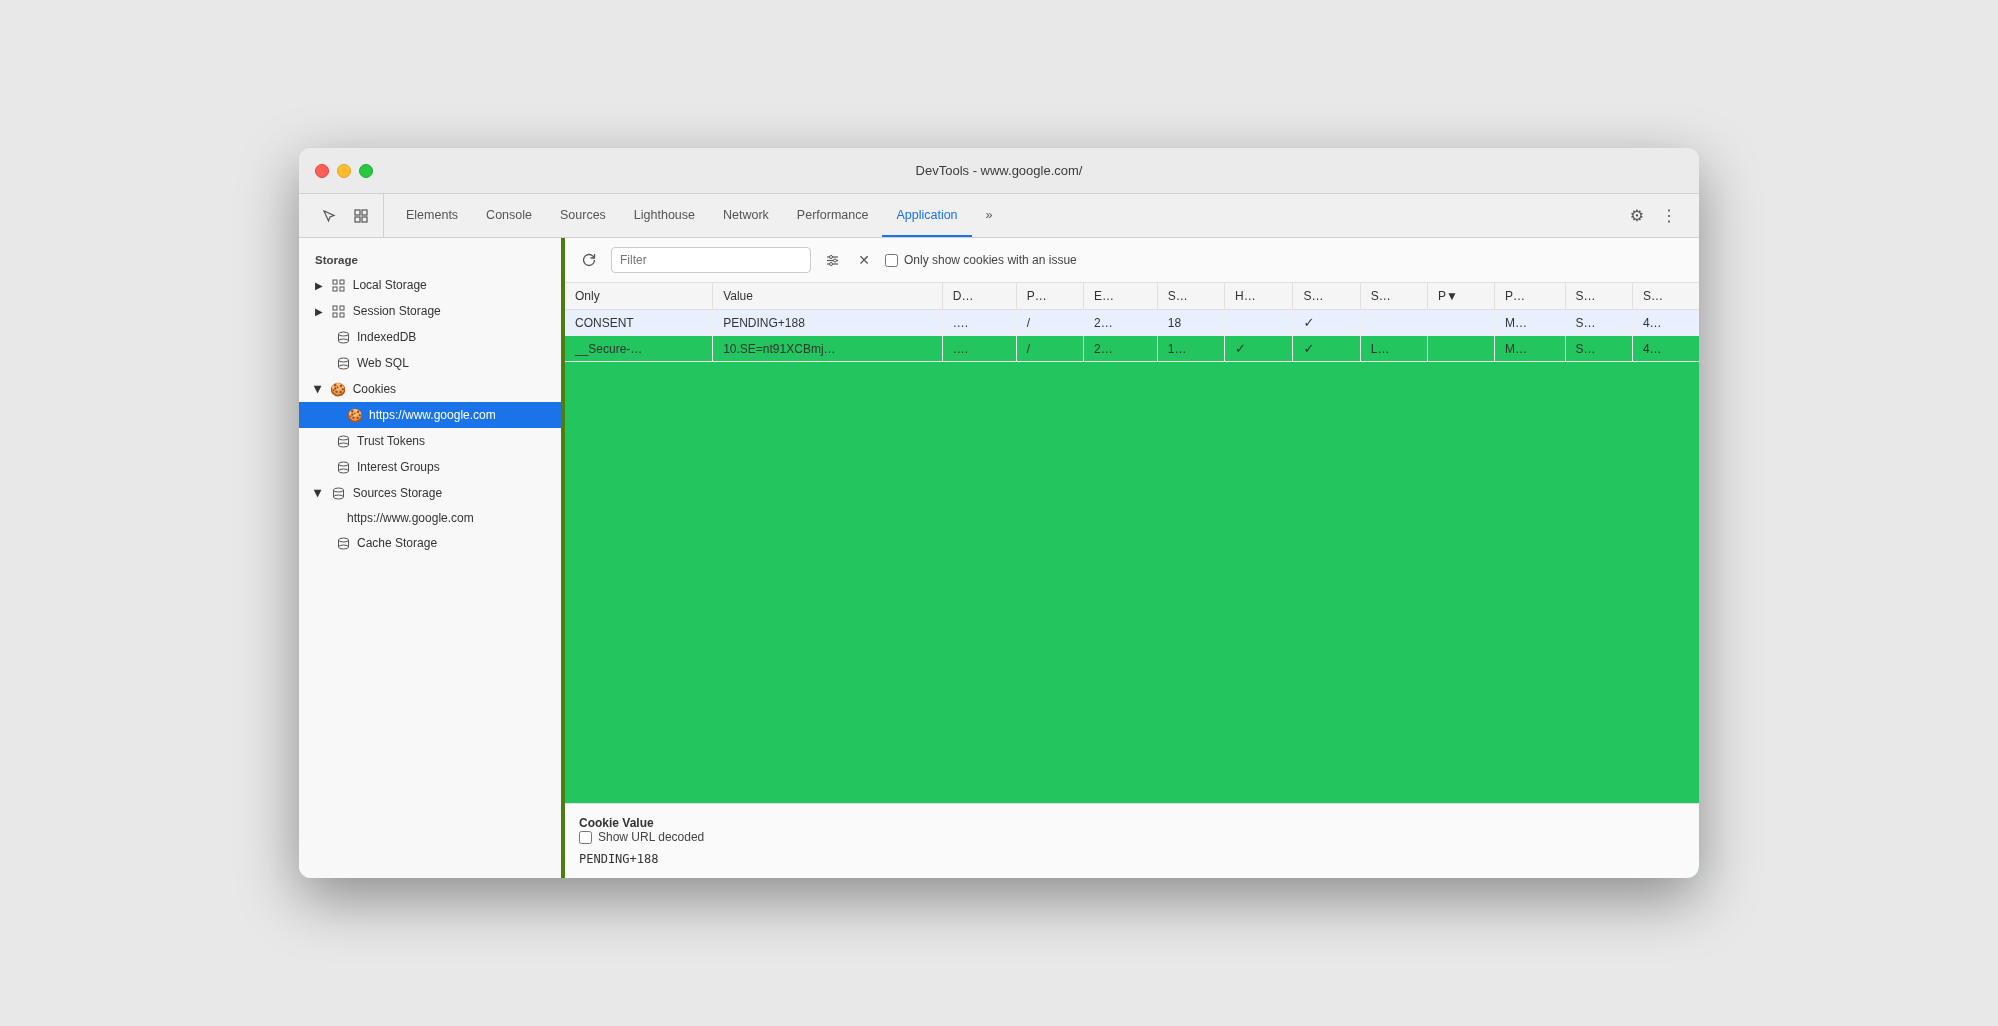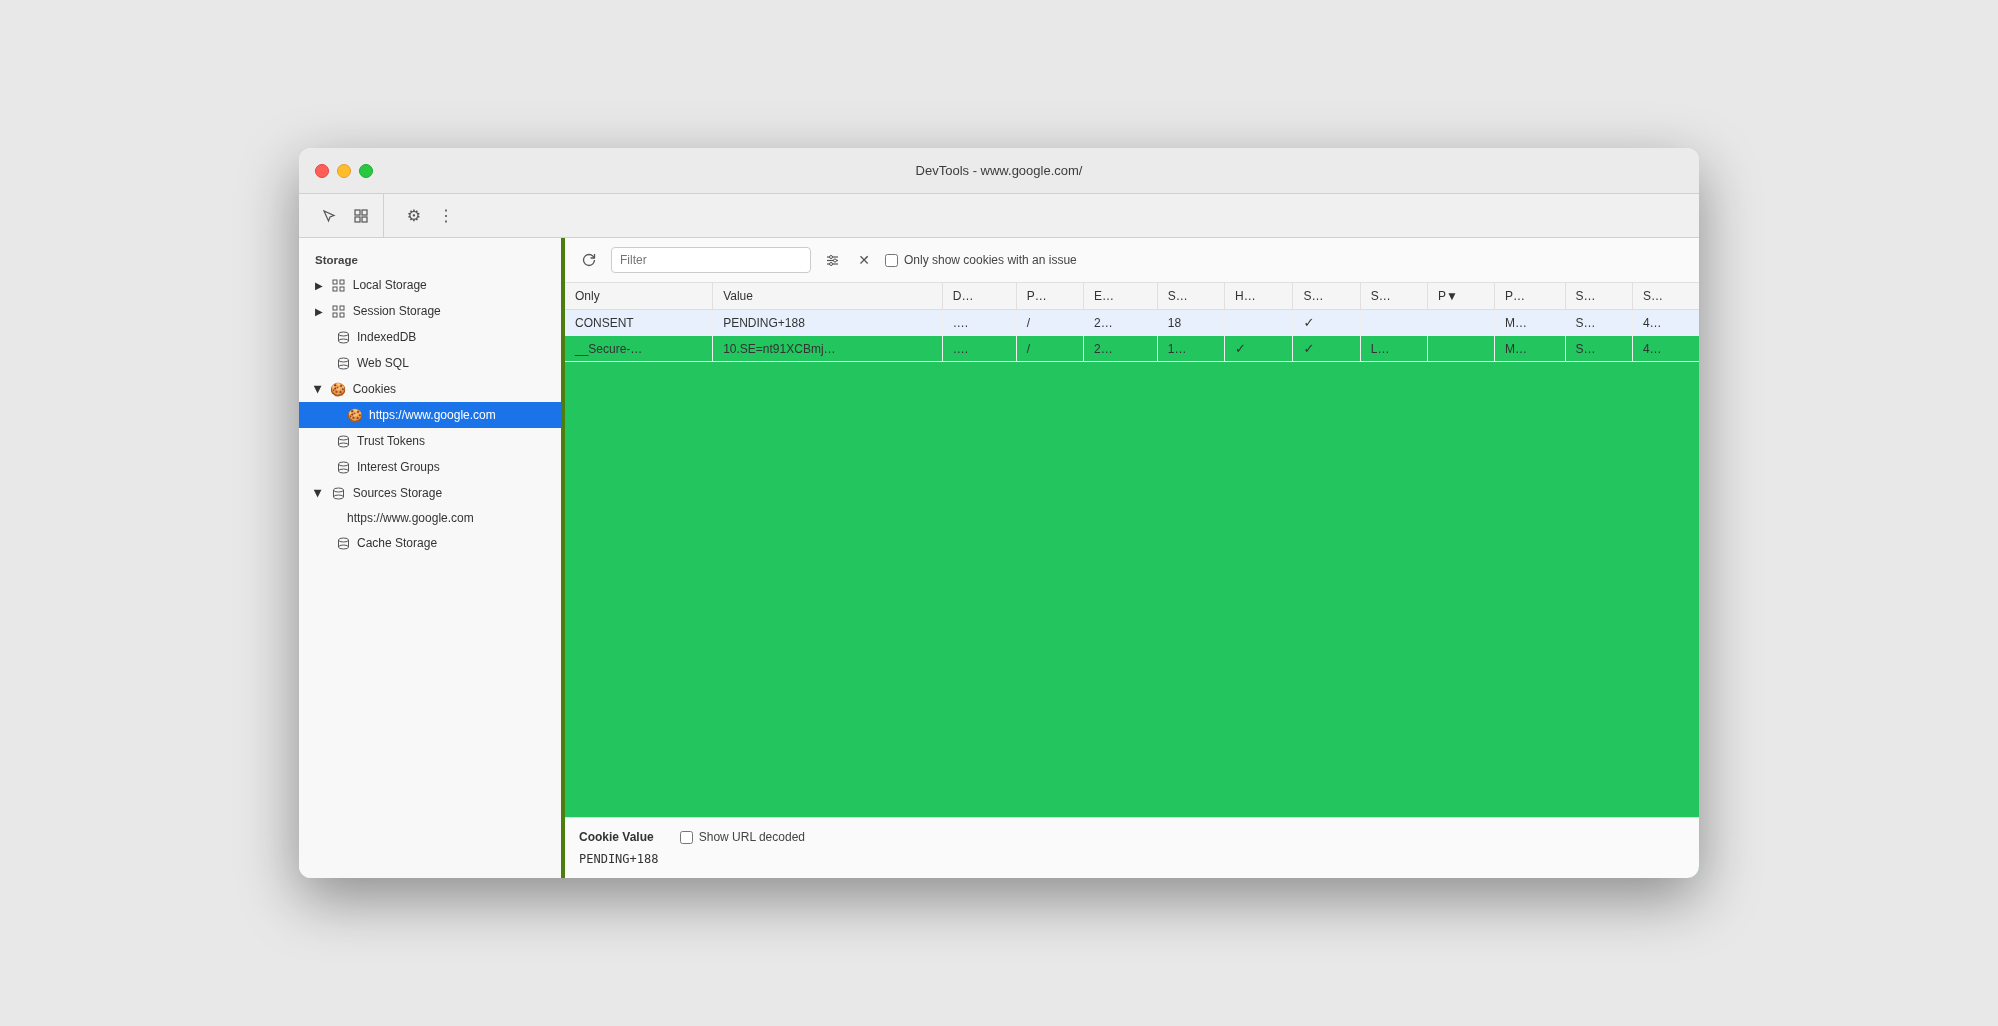--- a/index.html
+++ b/index.html
@@ -260,22 +260,23 @@
     .checkmark { color: #333; font-size: 13px; }
     
     .cookie-value-panel {
       border-top: 1px solid #ddd;
       padding: 12px 14px;
       background: #fafafa;
     }
     .cookie-value-header {
       display: flex;
       align-items: flex-start;
-      gap: 26px;
+      gap: 0;
       margin-bottom: 8px;
+      flex-direction: column;
     }
     .cookie-value-label {
       font-size: 12px;
       font-weight: 600;
       color: #333;
     }
     .cookie-value-text {
       font-size: 12px;
       color: #333;
       font-family: monospace;
@@ -303,20 +304,30 @@
         </svg>
       </div>
       <div class="toolbar-icon-btn">
         <svg width="14" height="14" viewBox="0 0 14 14" fill="none">
           <rect x="1" y="1" width="5" height="5" stroke="#555" stroke-width="1.2" fill="none"></rect>
           <rect x="8" y="1" width="5" height="5" stroke="#555" stroke-width="1.2" fill="none"></rect>
           <rect x="1" y="8" width="5" height="5" stroke="#555" stroke-width="1.2" fill="none"></rect>
           <rect x="8" y="8" width="5" height="5" stroke="#555" stroke-width="1.2" fill="none"></rect>
         </svg>
       </div>
+    </div>
+    <div class="tab-list">
+      <div class="tab">Elements</div>
+      <div class="tab">Console</div>
+      <div class="tab">Sources</div>
+      <div class="tab">Lighthouse</div>
+      <div class="tab">Network</div>
+      <div class="tab">Performance</div>
+      <div class="tab active">Application</div>
+      <div class="tab">»</div>
     </div>
     <div class="toolbar-right">
       <div class="toolbar-right-btn">⚙</div>
       <div class="toolbar-right-btn">⋮</div>
     </div>
   </div>
 
   <div class="main">
 
     <div class="sidebar">

